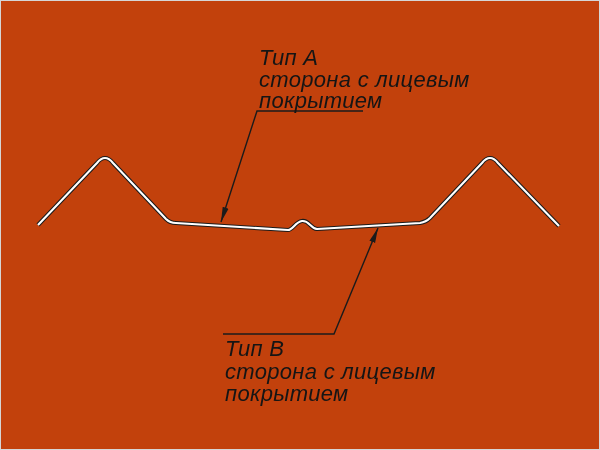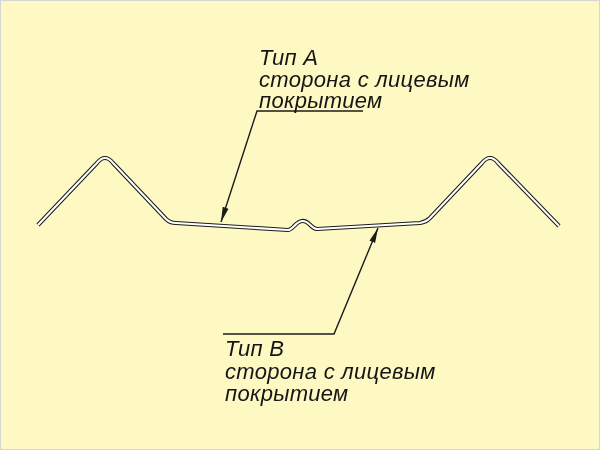--- a/index.html
+++ b/index.html
@@ -9,21 +9,21 @@
     height: 450px;
     background: #ffffff;
     overflow: hidden;
     font-family: "Liberation Sans", sans-serif;
   }
   .frame {
     position: relative;
     width: 598px;
     height: 448px;
     border: 1px solid #d6d6d6;
-    background: #fef9c3;
+    background: #c2410c;
     box-sizing: content-box;
   }
   svg { display: block; }
   .profile-outer {
     fill: none;
     stroke: #1b1b1b;
     stroke-width: 4.2;
     stroke-linejoin: round;
     stroke-linecap: butt;
   }

